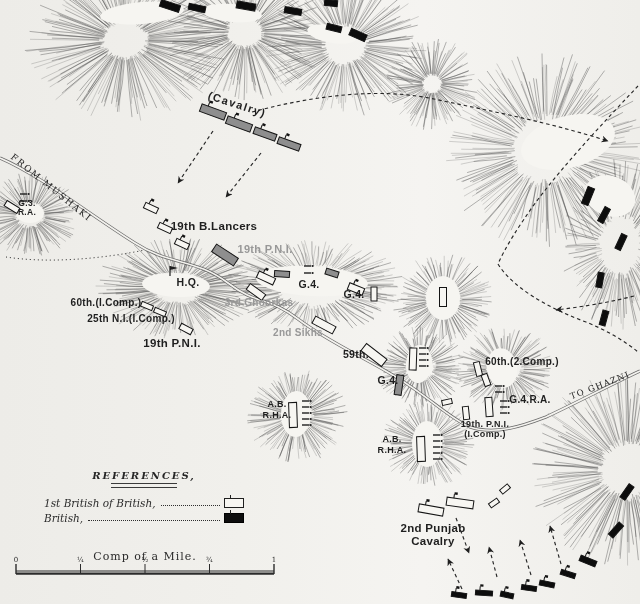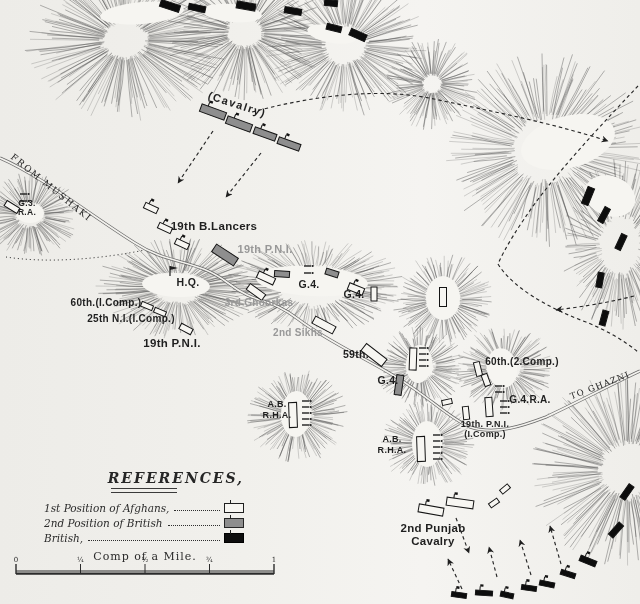--- a/index.html
+++ b/index.html
@@ -5,21 +5,21 @@
   html,body{margin:0;padding:0;background:#d8d6d2;}
   .stage{
     position:relative;width:640px;height:604px;overflow:hidden;
     background:linear-gradient(90deg,#edece8 0%,#f1f0ec 38%,#f5f4f1 66%,#efeeea 100%);
     font-family:"Liberation Sans",sans-serif;color:#1f1f1f;
   }
   #map-svg{position:absolute;left:0;top:0;width:640px;height:604px;}
   .legend{position:absolute;left:44px;top:470px;width:200px;}
   .legend-title{
     font-family:"DejaVu Serif",serif;font-style:italic;font-weight:bold;
-    font-size:14px;letter-spacing:2px;text-align:right;color:#262626;
+    font-size:10px;letter-spacing:2px;text-align:center;color:#262626;
   }
   .legend-rule{width:66px;margin:2px auto 6px auto;height:3px;
     border-top:1px solid #3a3a3a;border-bottom:1px solid #3a3a3a;}
   .legend-row{display:flex;align-items:flex-end;height:15px;
     font-family:"DejaVu Serif",serif;font-style:italic;font-size:10.5px;color:#2b2b2b;}
   .legend-row .lbl{white-space:nowrap;}
   .legend-row .leader{flex:1;border-bottom:1.6px dotted #2e2e2e;margin:0 4px 3px 5px;}
   .sym{width:18px;height:8px;position:relative;margin-bottom:1px;flex:0 0 auto;}
   .sym::before{content:"";position:absolute;left:5px;top:-4px;width:1px;height:4px;background:#1f1f1f;}
   .sym.b1{background:#f7f6f2;border:1px solid #1f1f1f;}
@@ -399,28 +399,23 @@
         <text x="433" y="532" text-anchor="middle" font-size="11.5" font-weight="bold" fill="#1f1f1f" font-family="&quot;Liberation Sans&quot;,sans-serif" letter-spacing="0.3" transform=""><tspan x="433">2nd Punjab</tspan><tspan x="433" dy="13">Cavalry</tspan></text>
         <text x="27" y="206" text-anchor="middle" font-size="8.5" font-weight="bold" fill="#1f1f1f" font-family="&quot;Liberation Sans&quot;,sans-serif" letter-spacing="0.3" transform=""><tspan x="27">G.3.</tspan><tspan x="27" dy="9">R.A.</tspan></text>
       </g>
     </svg>
 
   <div class="legend">
     <div class="legend-title">REFERENCES,</div>
     <div class="legend-rule"></div>
     <div id="legend-items">
         <div class="legend-row">
-          <span class="lbl">1st Position of Afghans,</span>
+          <span class="lbl">1st British of British,</span>
           <span class="leader"></span>
           <span class="sym b1"></span>
-        </div>
-        <div class="legend-row">
-          <span class="lbl">2nd Position of British</span>
-          <span class="leader"></span>
-          <span class="sym b2"></span>
         </div>
         <div class="legend-row">
           <span class="lbl">British,</span>
           <span class="leader"></span>
           <span class="sym af"></span>
         </div>
       </div>
   </div>
 
   <div class="scale-label">Comp of a Mile.</div>

